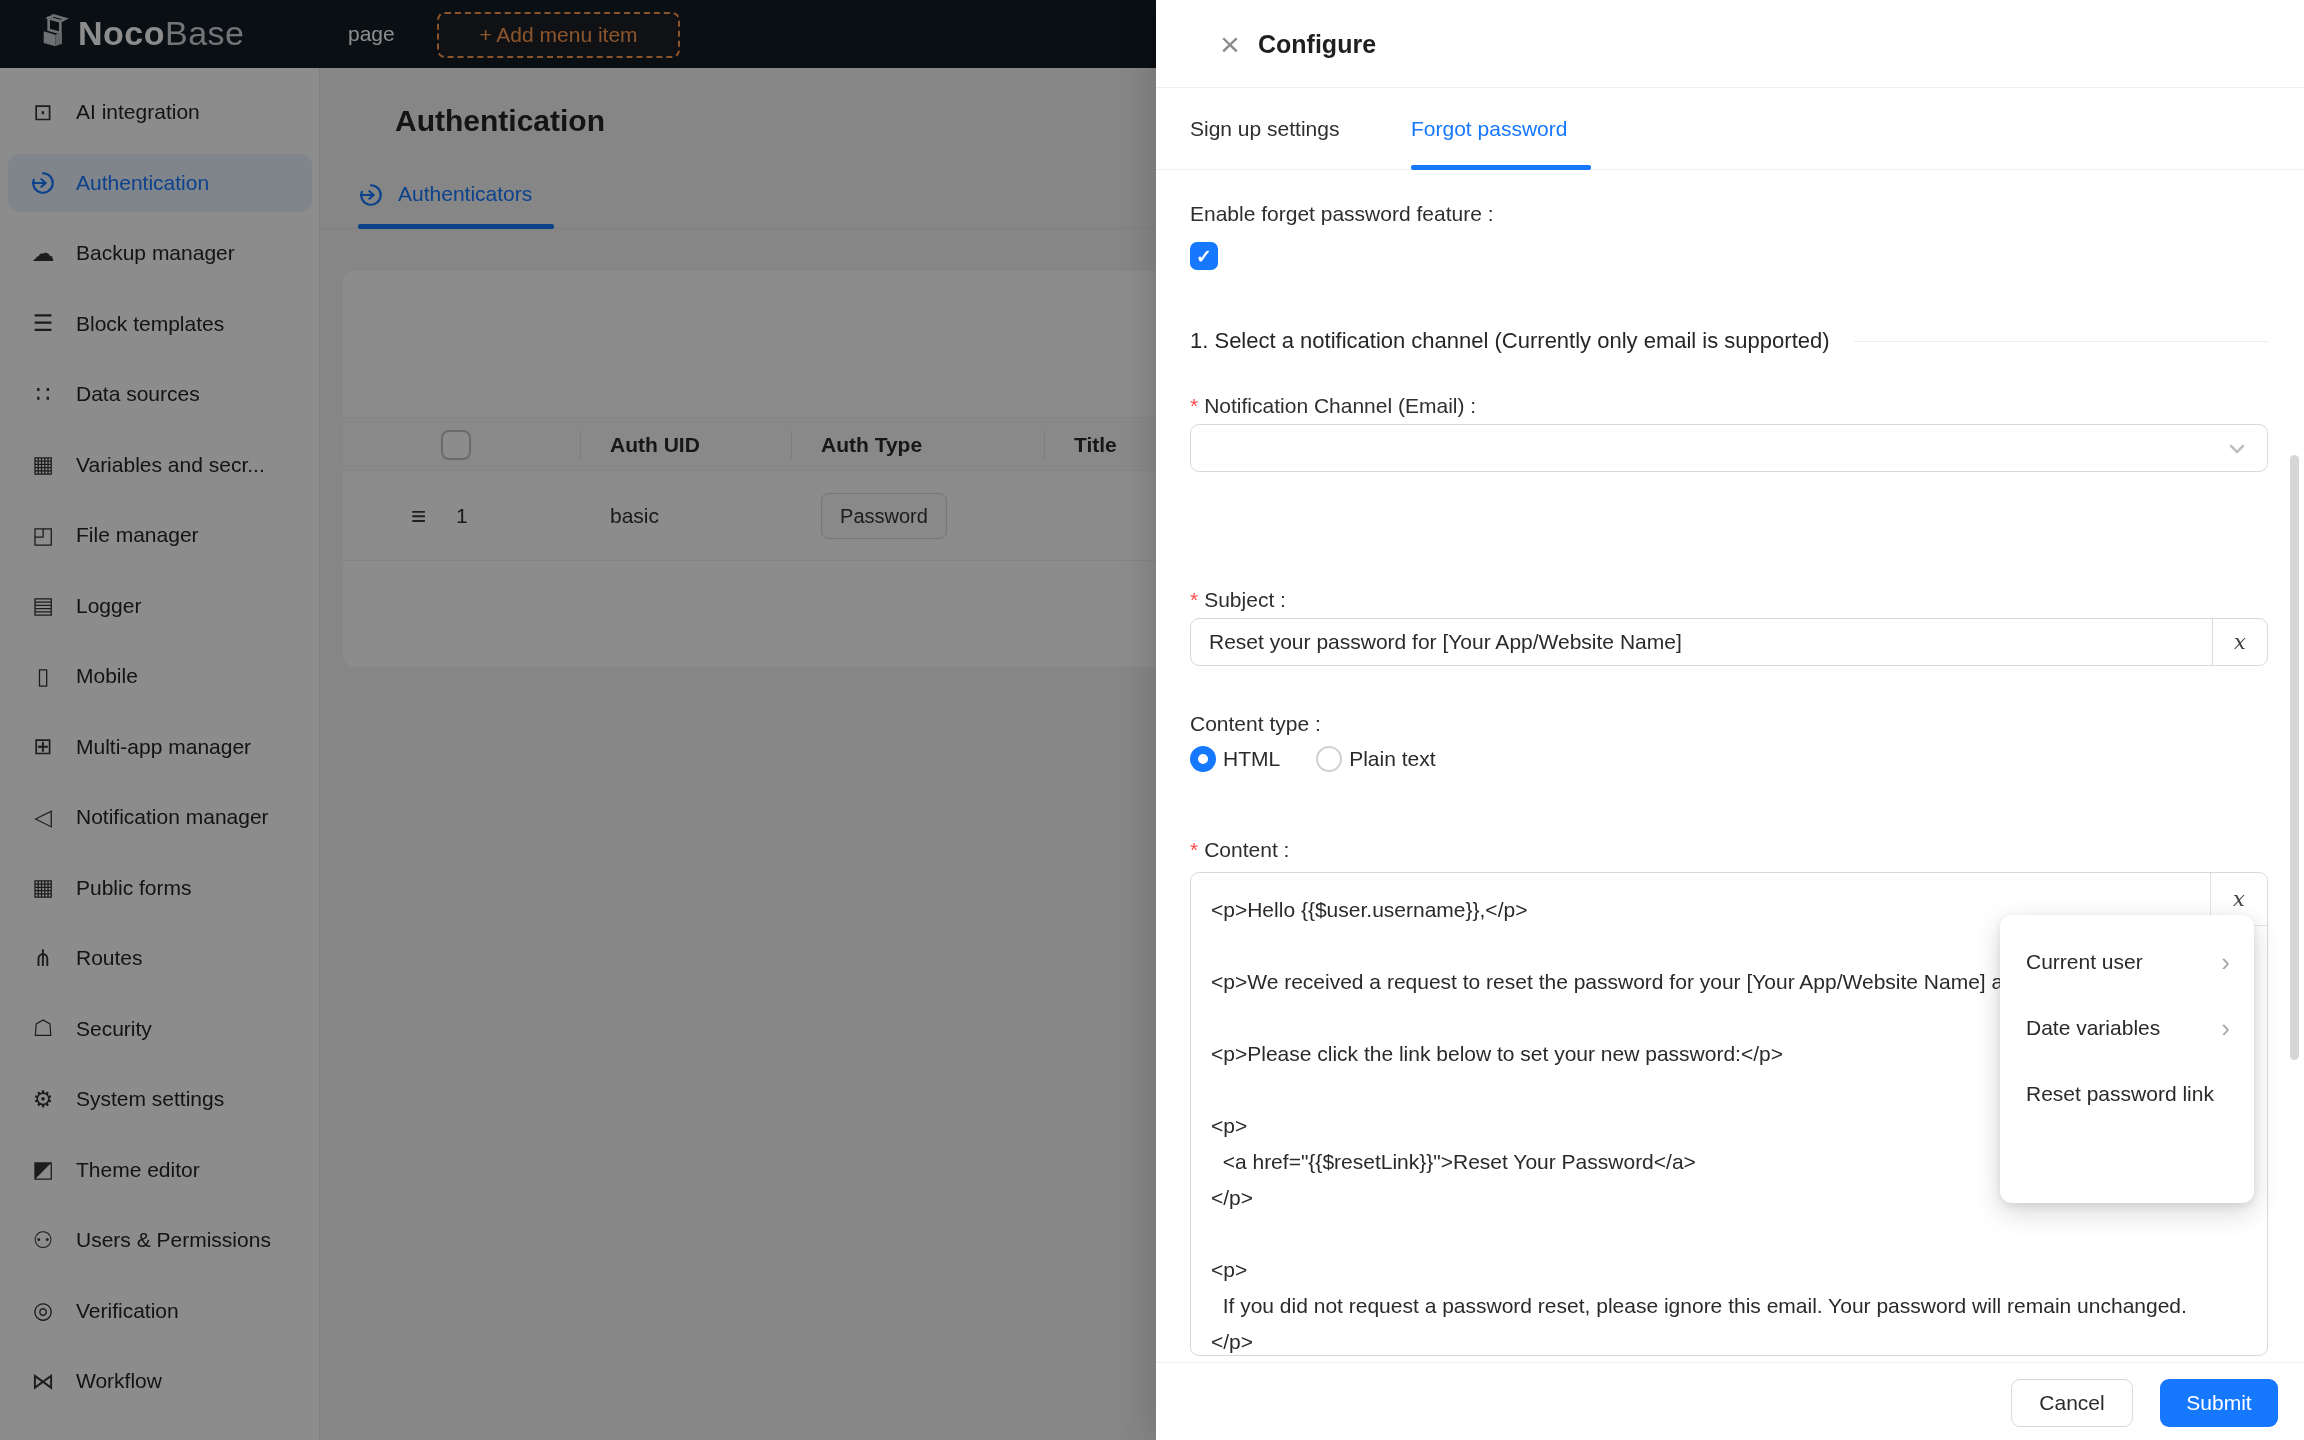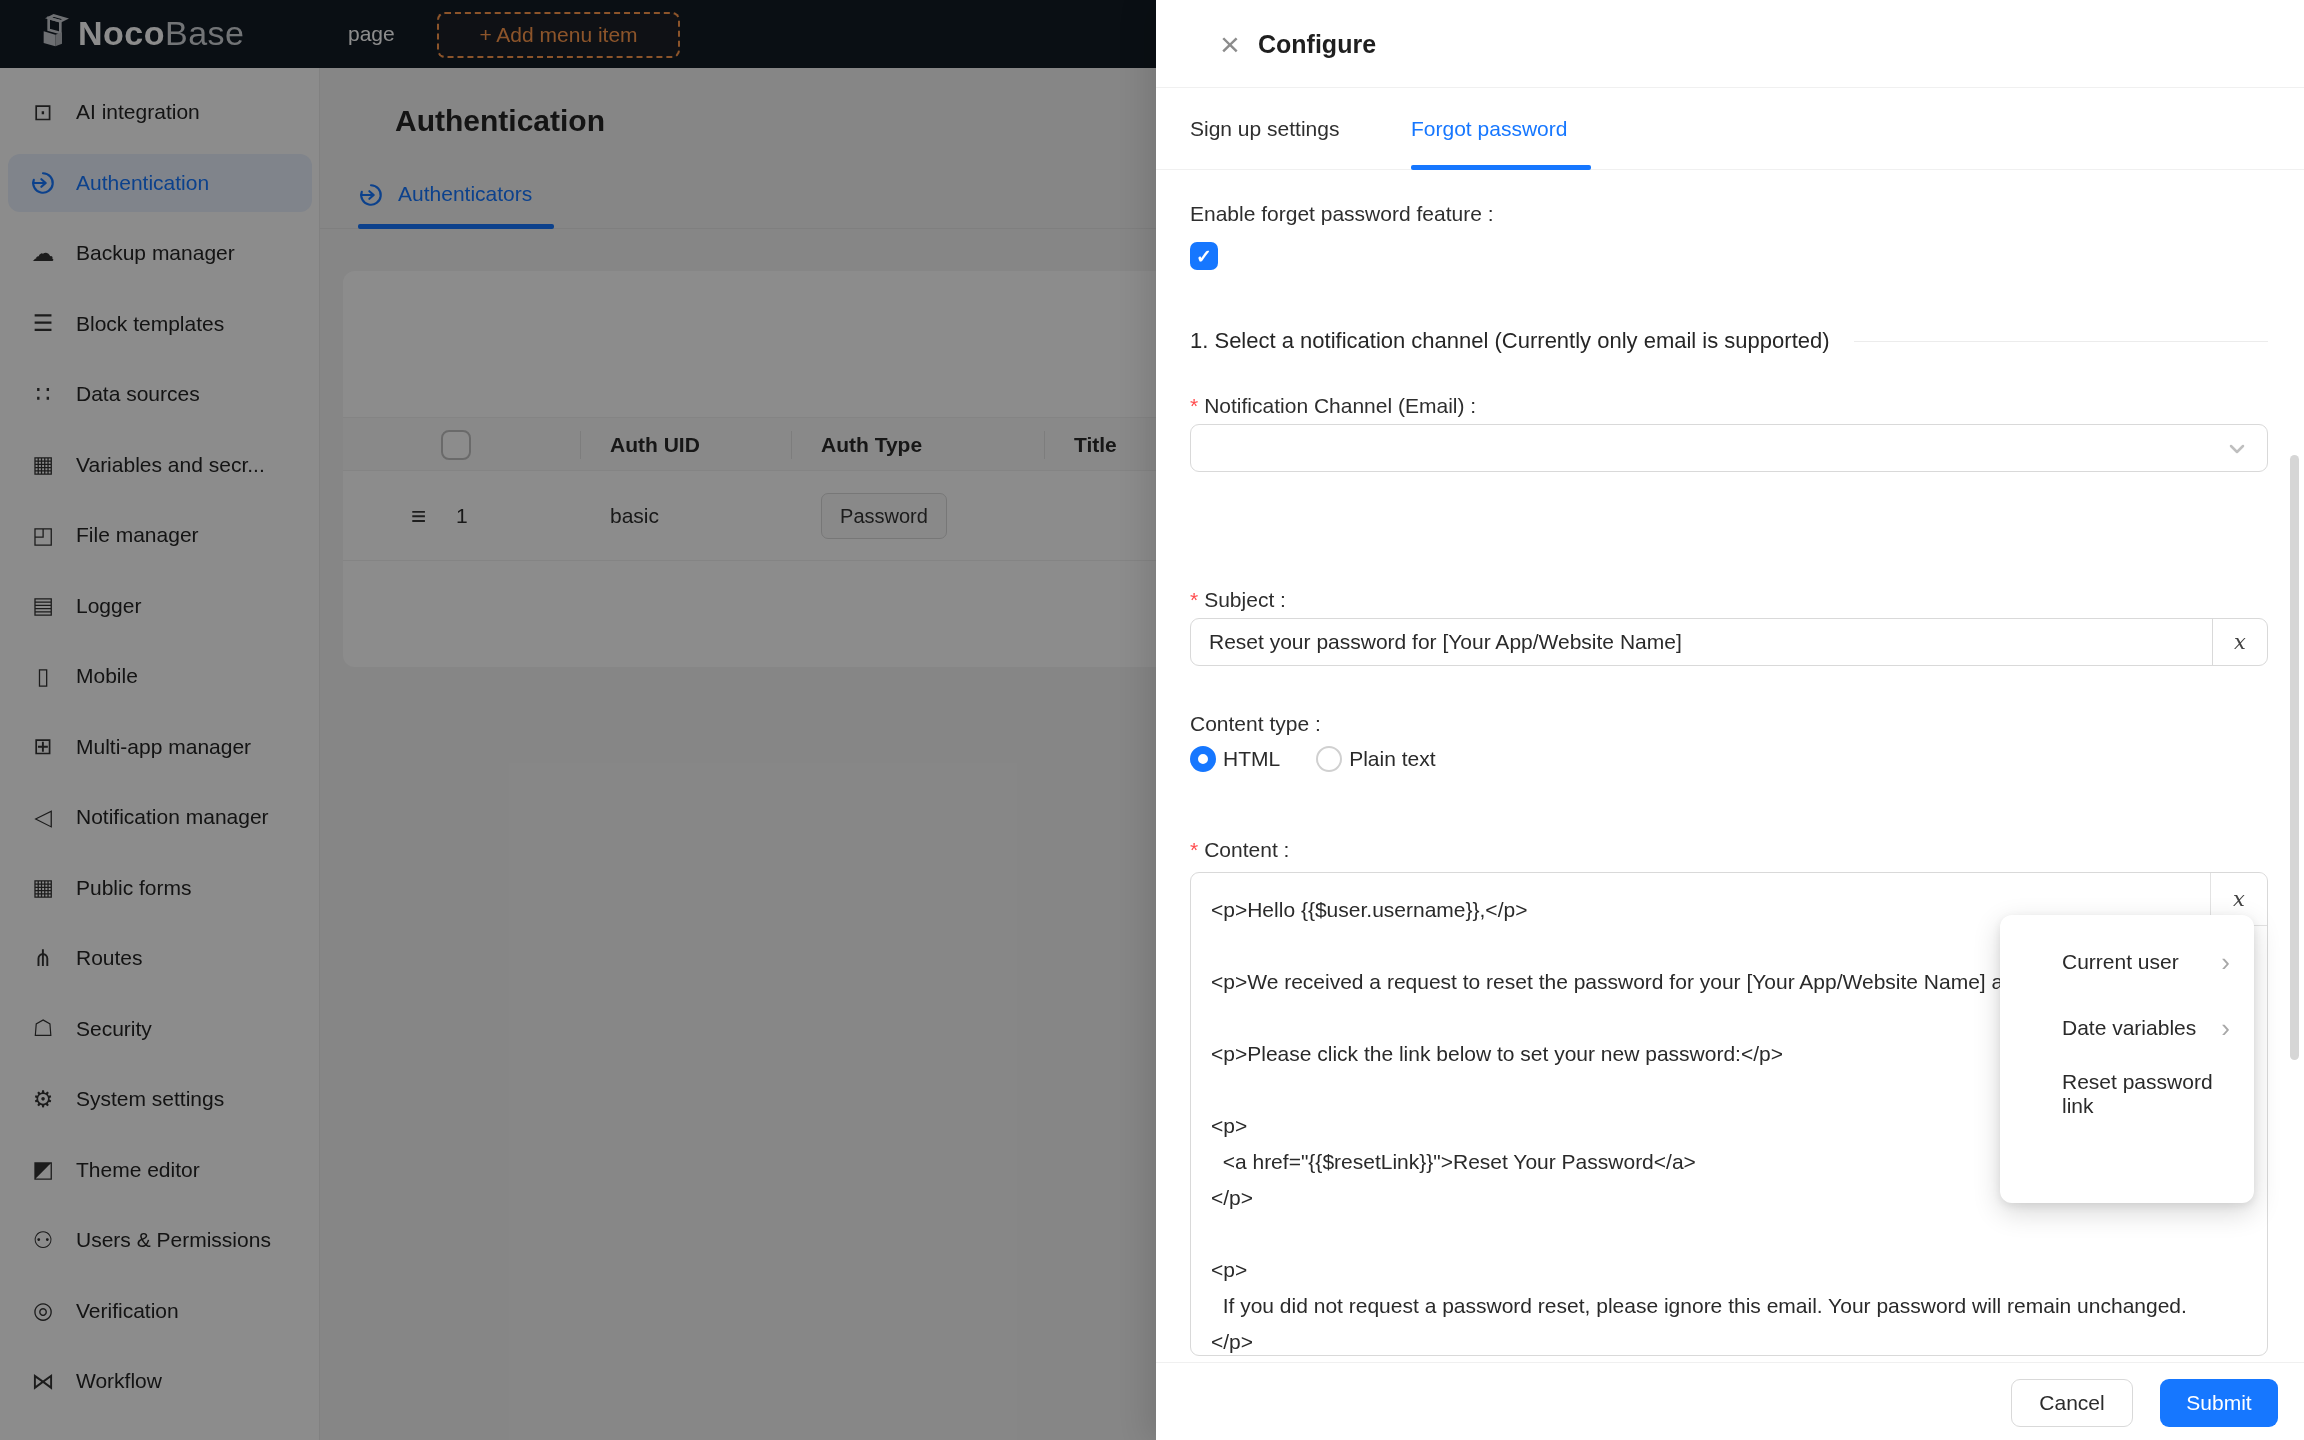--- a/index.html
+++ b/index.html
@@ -81,21 +81,21 @@
   .content-xbtn { position:absolute; top:-1px; right:-1px; width:58px; height:54px; background:#fff; border:1.5px solid #e3e3e3; border-top-right-radius:9px; border-bottom-left-radius:9px; display:flex; align-items:center; justify-content:center; font-family:"DejaVu Serif", serif; font-style:italic; font-size:21px; color:#444; cursor:pointer; }
 
   .dw-footer { position:absolute; left:0; top:1362px; width:1148px; height:78px; border-top:1px solid #f0f0f0; background:#fff; }
   .btn { position:absolute; top:16px; height:48px; border-radius:9px; display:flex; align-items:center; justify-content:center; font-size:21px; cursor:pointer; }
   .btn-cancel { left:855px; width:122px; border:1.5px solid #d9d9d9; background:#fff; color:#2c2c2c; }
   .btn-submit { left:994px; width:118px; background:#1677ff; color:#fff;margin-left:10px; }
 
   .dw-scroll-thumb { position:absolute; left:1134px; top:455px; width:9px; height:605px; border-radius:5px; background:#d6d6d6; }
 
   
-  .var-menu { position:absolute; left:2000px; top:915px; width:254px; height:288px; background:#fff; border-radius:12px; box-shadow:0 9px 28px rgba(0,0,0,0.16), 0 3px 9px rgba(0,0,0,0.08); padding-top:14px;padding-left:36px; }
+  .var-menu { position:absolute; left:2000px; top:915px; width:254px; height:288px; background:#fff; border-radius:12px; box-shadow:0 9px 28px rgba(0,0,0,0.16), 0 3px 9px rgba(0,0,0,0.08); padding-top:14px; }
   .var-item { position:relative; height:66px; display:flex; align-items:center; padding:0 28px 0 26px; font-size:21px; color:#2a2a2a; cursor:pointer; border-radius:8px; }
   .var-item .chev { position:absolute; right:24px; font-size:26px; color:#a8a8a8; line-height:1; }
 
   .chev-svg { stroke:#bfbfbf; stroke-width:2.5; fill:none; stroke-linecap:round; stroke-linejoin:round; }
 </style>
 </head>
 <body>
 
 <div class="screen">
 

